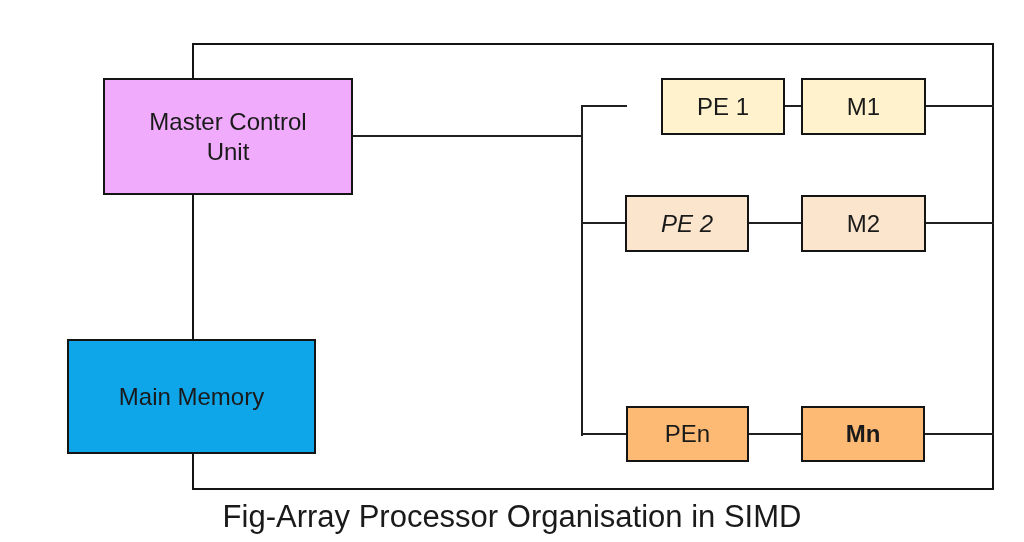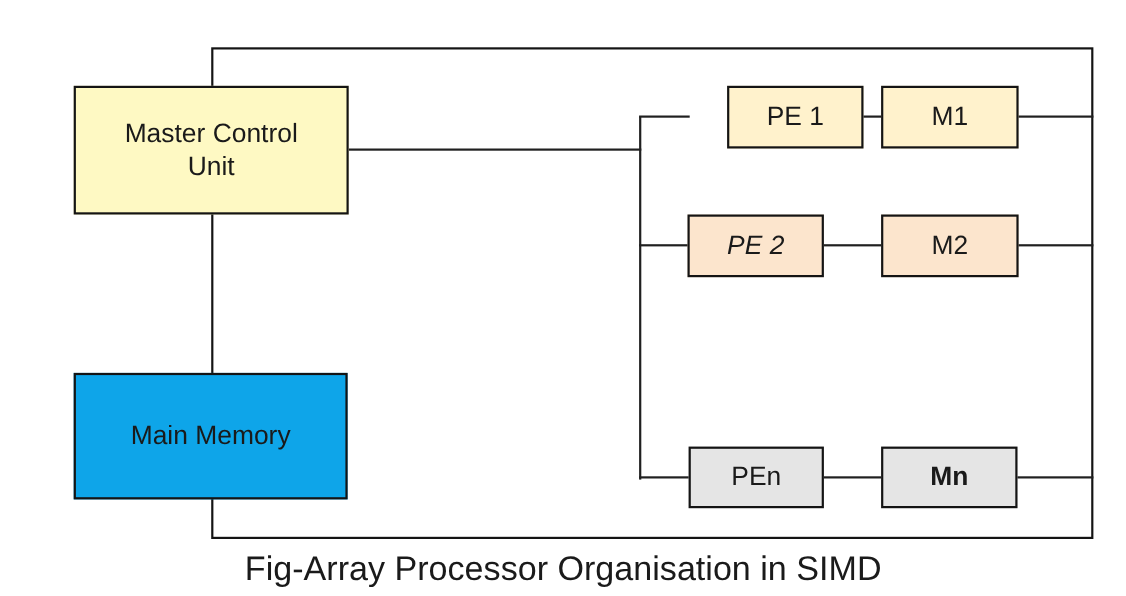--- a/index.html
+++ b/index.html
@@ -41,25 +41,25 @@
     box-sizing: border-box;
     display: flex;
     align-items: center;
     justify-content: center;
     flex-direction: column;
     font-size: 24px;
     line-height: 1.25;
     text-align: center;
     color: #1a1a1a;
   }
-  .fill-blue    { background: #fef9c3; }
+  .fill-blue    { background: #f0abfc; margin-left: 36px; }
   .fill-magenta { background: #0ea5e9; }
   .fill-yellow  { background: #fff2cc; }
   .fill-orange  { background: #fce5cd; }
-  .fill-red     { background: #e5e5e5; }
+  .fill-red     { background: #fdba74; }
 
   .node-mcu  { left: 67px;  top: 78px;  width: 250px; height: 117px; }
   .node-mm   { left: 67px;  top: 339px; width: 249px; height: 115px; }
   .node-pe1  { left: 625px; top: 78px;  width: 124px; height: 57px; margin-left: 36px; }
   .node-m1   { left: 801px; top: 78px;  width: 125px; height: 57px; justify-content: center; }
   .node-pe2  { left: 625px; top: 195px; width: 124px; height: 57px; font-style: italic; }
   .node-m2   { left: 801px; top: 195px; width: 125px; height: 57px; }
   .node-pen  { left: 626px; top: 406px; width: 123px; height: 56px; }
   .node-mn   { left: 801px; top: 406px; width: 124px; height: 56px; font-weight: bold; }
 

